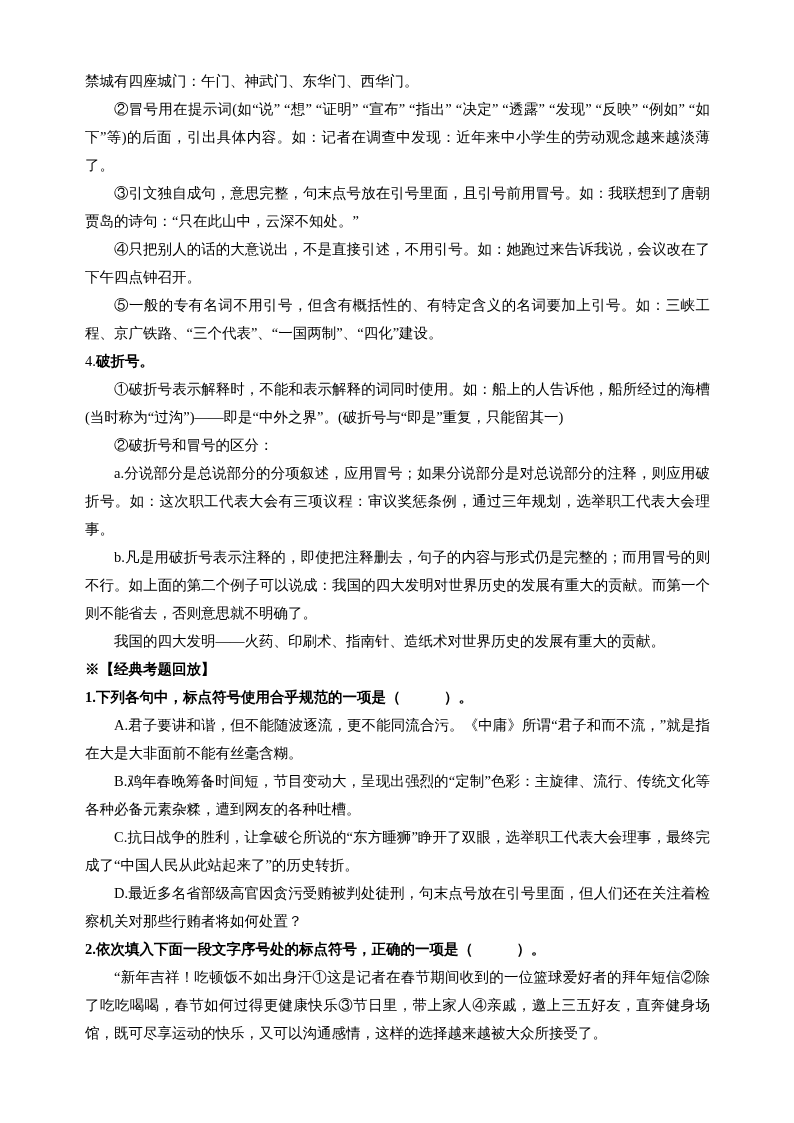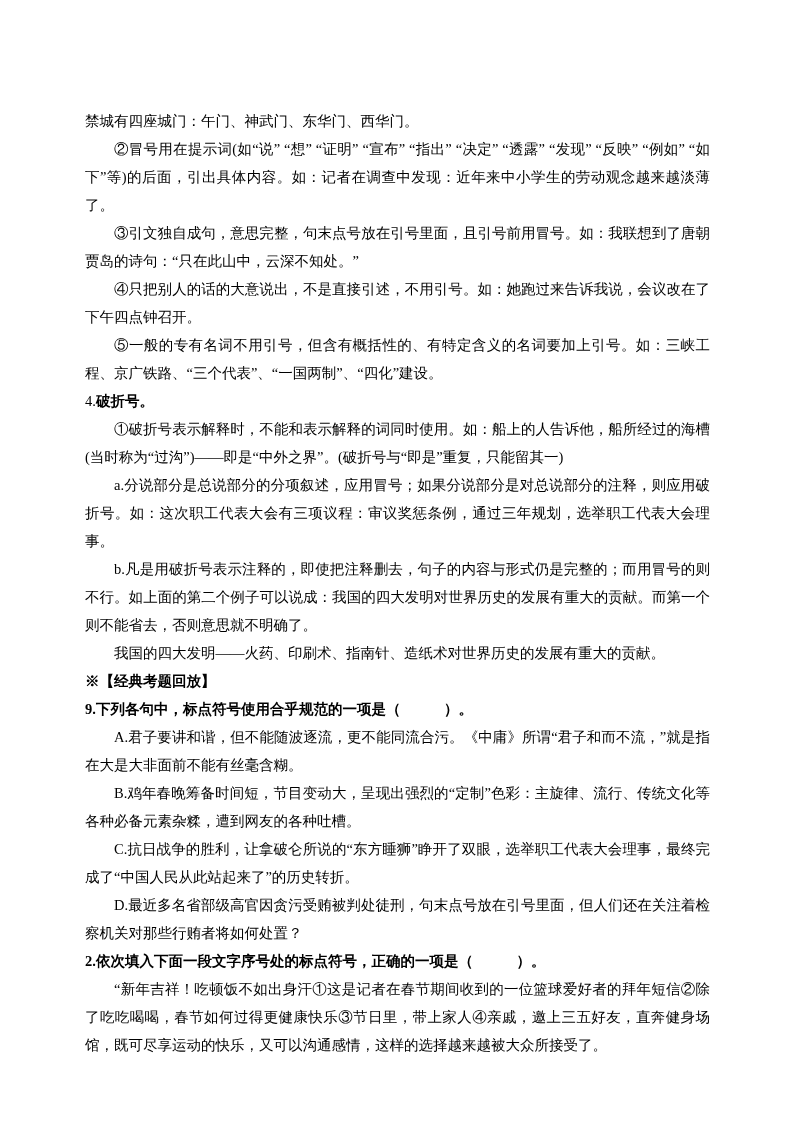--- a/index.html
+++ b/index.html
@@ -6,21 +6,21 @@
     margin: 0;
     padding: 0;
     background: #ffffff;
   }
   .page {
     position: relative;
     width: 794px;
     height: 1123px;
     background: #ffffff;
     box-sizing: border-box;
-    padding: 107px 84px 40px 85px;
+    padding: 67px 84px 40px 85px;
     overflow: hidden;
   }
   .doc-content {
     width: 625px;
   }
   .para {
     margin: 0;
     padding: 0;
     font-family: "Liberation Serif", "DejaVu Serif", serif;
     font-size: 14.5px;
@@ -41,25 +41,26 @@
 
 <div class="page" style="background: rgb(255, 255, 255);">
   <div class="doc-content" id="doc-content" style="color: rgb(0, 0, 0);">
       <p class="para"><span>禁城有四座城门：午门、神武门、东华门、西华门。</span></p>
       <p class="para indent"><span>②冒号用在提示词(如“说” “想” “证明” “宣布” “指出” “决定” “透露” “发现” “反映” “例如” “如下”等)的后面，引出具体内容。如：记者在调查中发现：近年来中小学生的劳动观念越来越淡薄了。</span></p>
       <p class="para indent"><span>③引文独自成句，意思完整，句末点号放在引号里面，且引号前用冒号。如：我联想到了唐朝贾岛的诗句：“只在此山中，云深不知处。”</span></p>
       <p class="para indent"><span>④只把别人的话的大意说出，不是直接引述，不用引号。如：她跑过来告诉我说，会议改在了下午四点钟召开。</span></p>
       <p class="para indent"><span>⑤一般的专有名词不用引号，但含有概括性的、有特定含义的名词要加上引号。如：三峡工程、京广铁路、“三个代表”、“一国两制”、“四化”建设。</span></p>
       <p class="para"><span>4.</span><span class="bold">破折号。</span></p>
       <p class="para indent"><span>①破折号表示解释时，不能和表示解释的词同时使用。如：船上的人告诉他，船所经过的海槽(当时称为“过沟”)——即是“中外之界”。(破折号与“即是”重复，只能留其一)</span></p>
+      <p class="para indent"><span>②破折号和冒号的区分：</span></p>
       <p class="para indent"><span>a.分说部分是总说部分的分项叙述，应用冒号；如果分说部分是对总说部分的注释，则应用破折号。如：这次职工代表大会有三项议程：审议奖惩条例，通过三年规划，选举职工代表大会理事。</span></p>
       <p class="para indent"><span>b.凡是用破折号表示注释的，即使把注释删去，句子的内容与形式仍是完整的；而用冒号的则不行。如上面的第二个例子可以说成：我国的四大发明对世界历史的发展有重大的贡献。而第一个则不能省去，否则意思就不明确了。</span></p>
       <p class="para indent"><span>我国的四大发明——火药、印刷术、指南针、造纸术对世界历史的发展有重大的贡献。</span></p>
       <p class="para"><span class="bold">※【经典考题回放】</span></p>
-      <p class="para"><span class="bold">9.下列各句中，标点符号使用合乎规范的一项是（　　　）。</span></p>
+      <p class="para"><span class="bold">1.下列各句中，标点符号使用合乎规范的一项是（　　　）。</span></p>
       <p class="para indent"><span>A.君子要讲和谐，但不能随波逐流，更不能同流合污。《中庸》所谓“君子和而不流，”就是指在大是大非面前不能有丝毫含糊。</span></p>
       <p class="para indent"><span>B.鸡年春晚筹备时间短，节目变动大，呈现出强烈的“定制”色彩：主旋律、流行、传统文化等各种必备元素杂糅，遭到网友的各种吐槽。</span></p>
       <p class="para indent"><span>C.抗日战争的胜利，让拿破仑所说的“东方睡狮”睁开了双眼，选举职工代表大会理事，最终完成了“中国人民从此站起来了”的历史转折。</span></p>
       <p class="para indent"><span>D.最近多名省部级高官因贪污受贿被判处徒刑，句末点号放在引号里面，但人们还在关注着检察机关对那些行贿者将如何处置？</span></p>
       <p class="para"><span class="bold">2.依次填入下面一段文字序号处的标点符号，正确的一项是（　　　）。</span></p>
       <p class="para indent"><span>“新年吉祥！吃顿饭不如出身汗①这是记者在春节期间收到的一位篮球爱好者的拜年短信②除了吃吃喝喝，春节如何过得更健康快乐③节日里，带上家人④亲戚，邀上三五好友，直奔健身场馆，既可尽享运动的快乐，又可以沟通感情，这样的选择越来越被大众所接受了。</span></p>
     </div>
 </div>
 
 </body></html>

